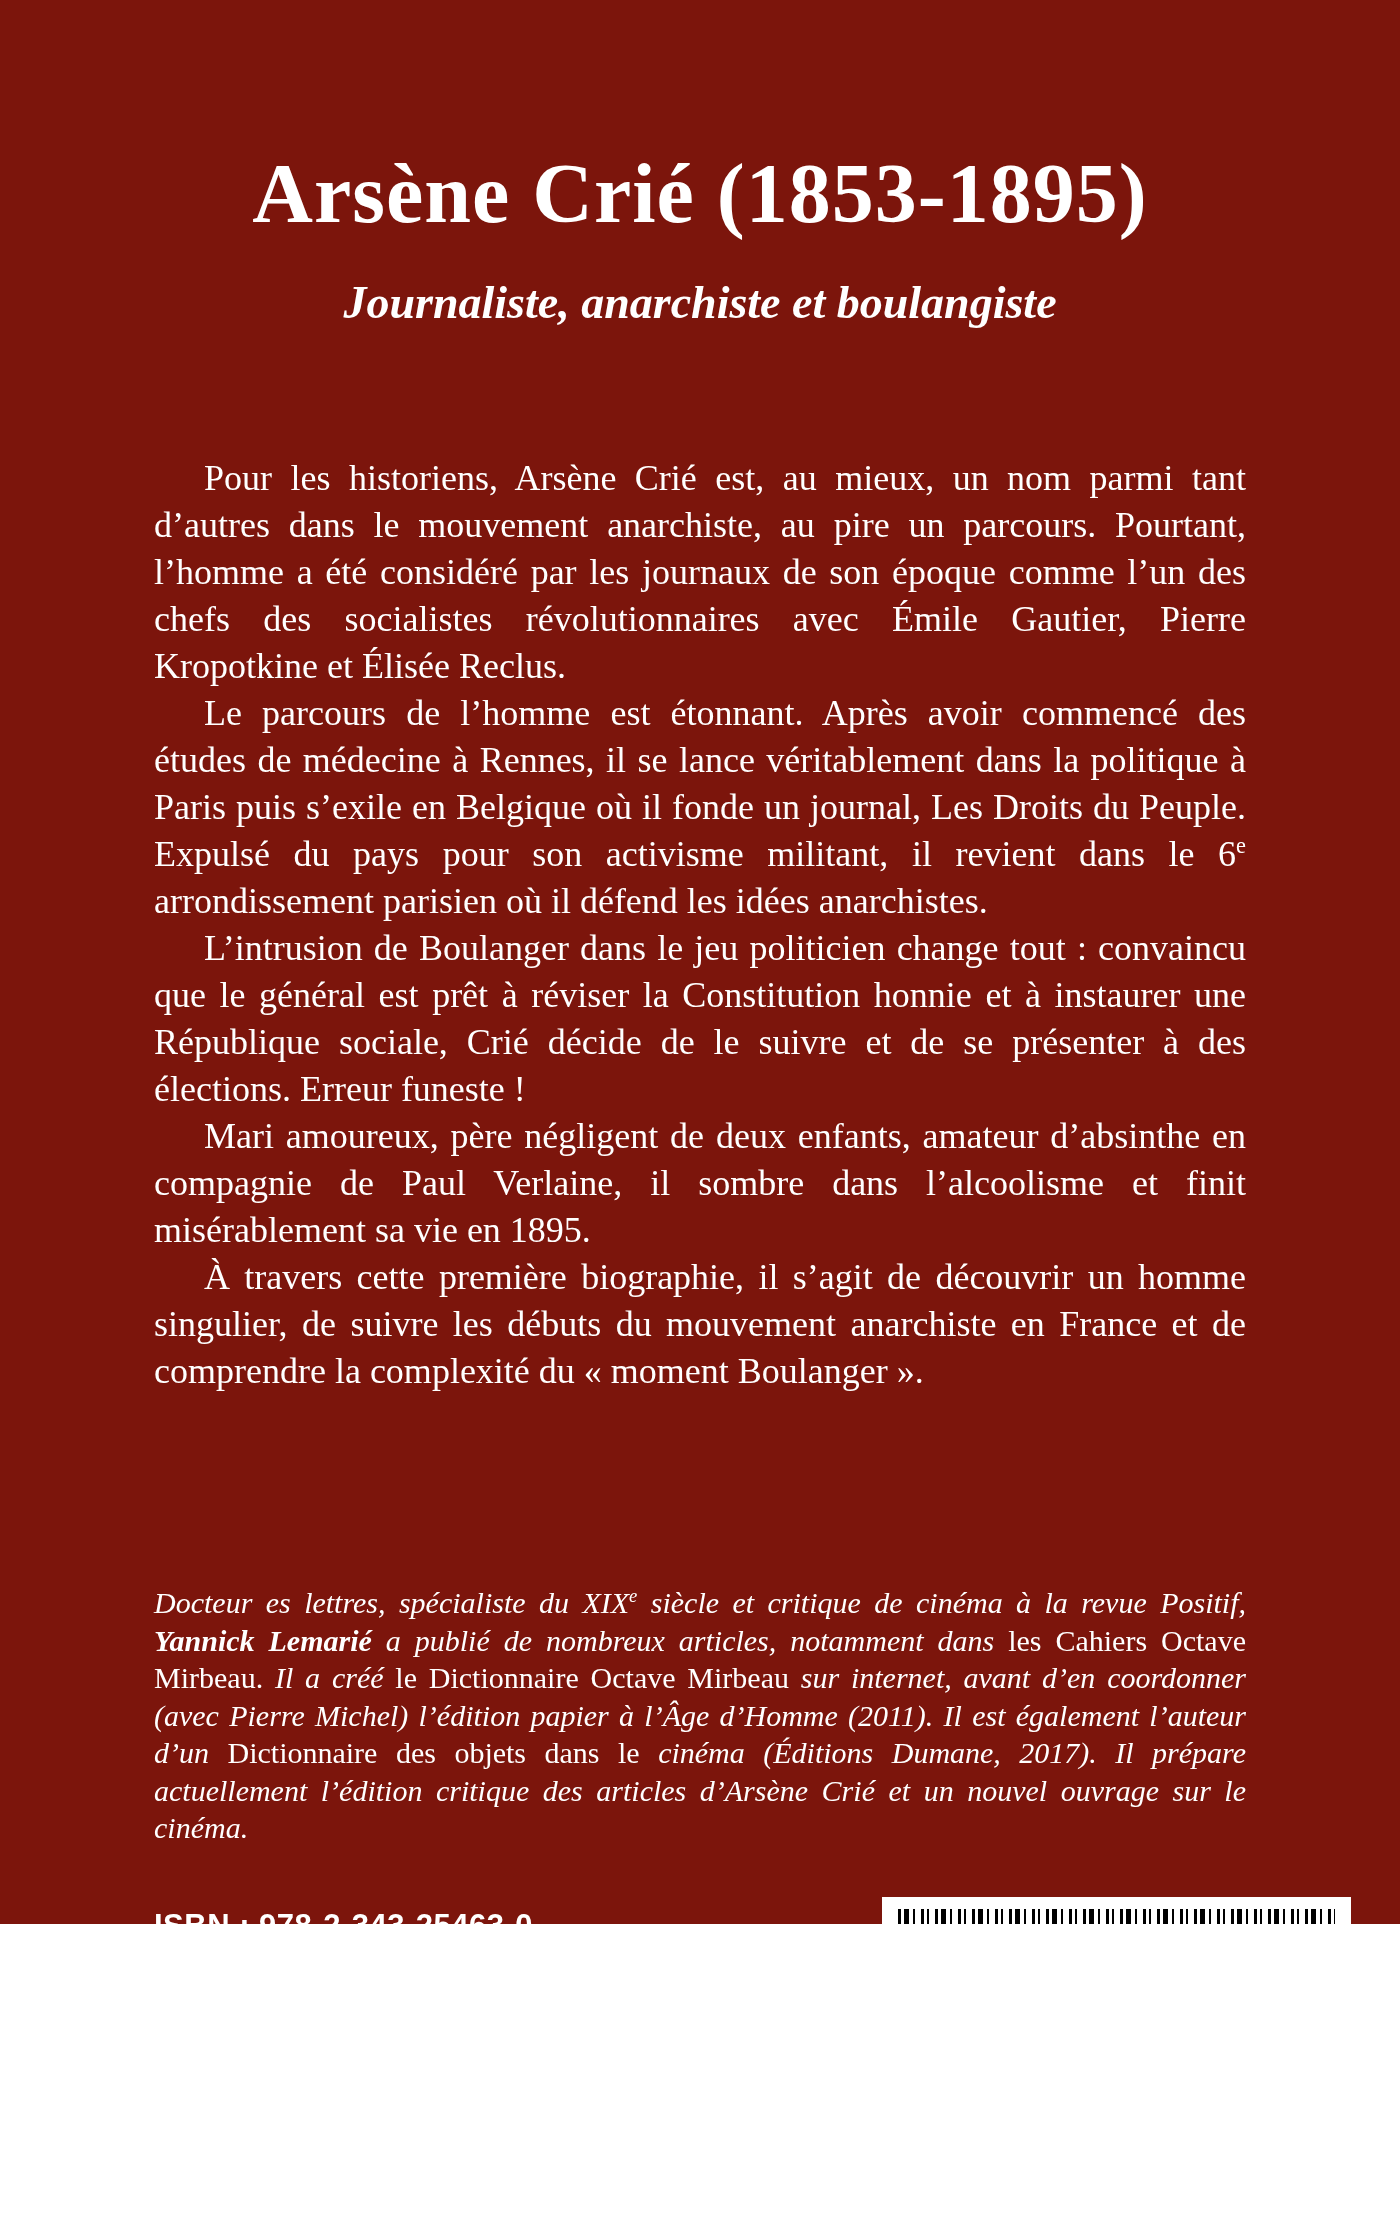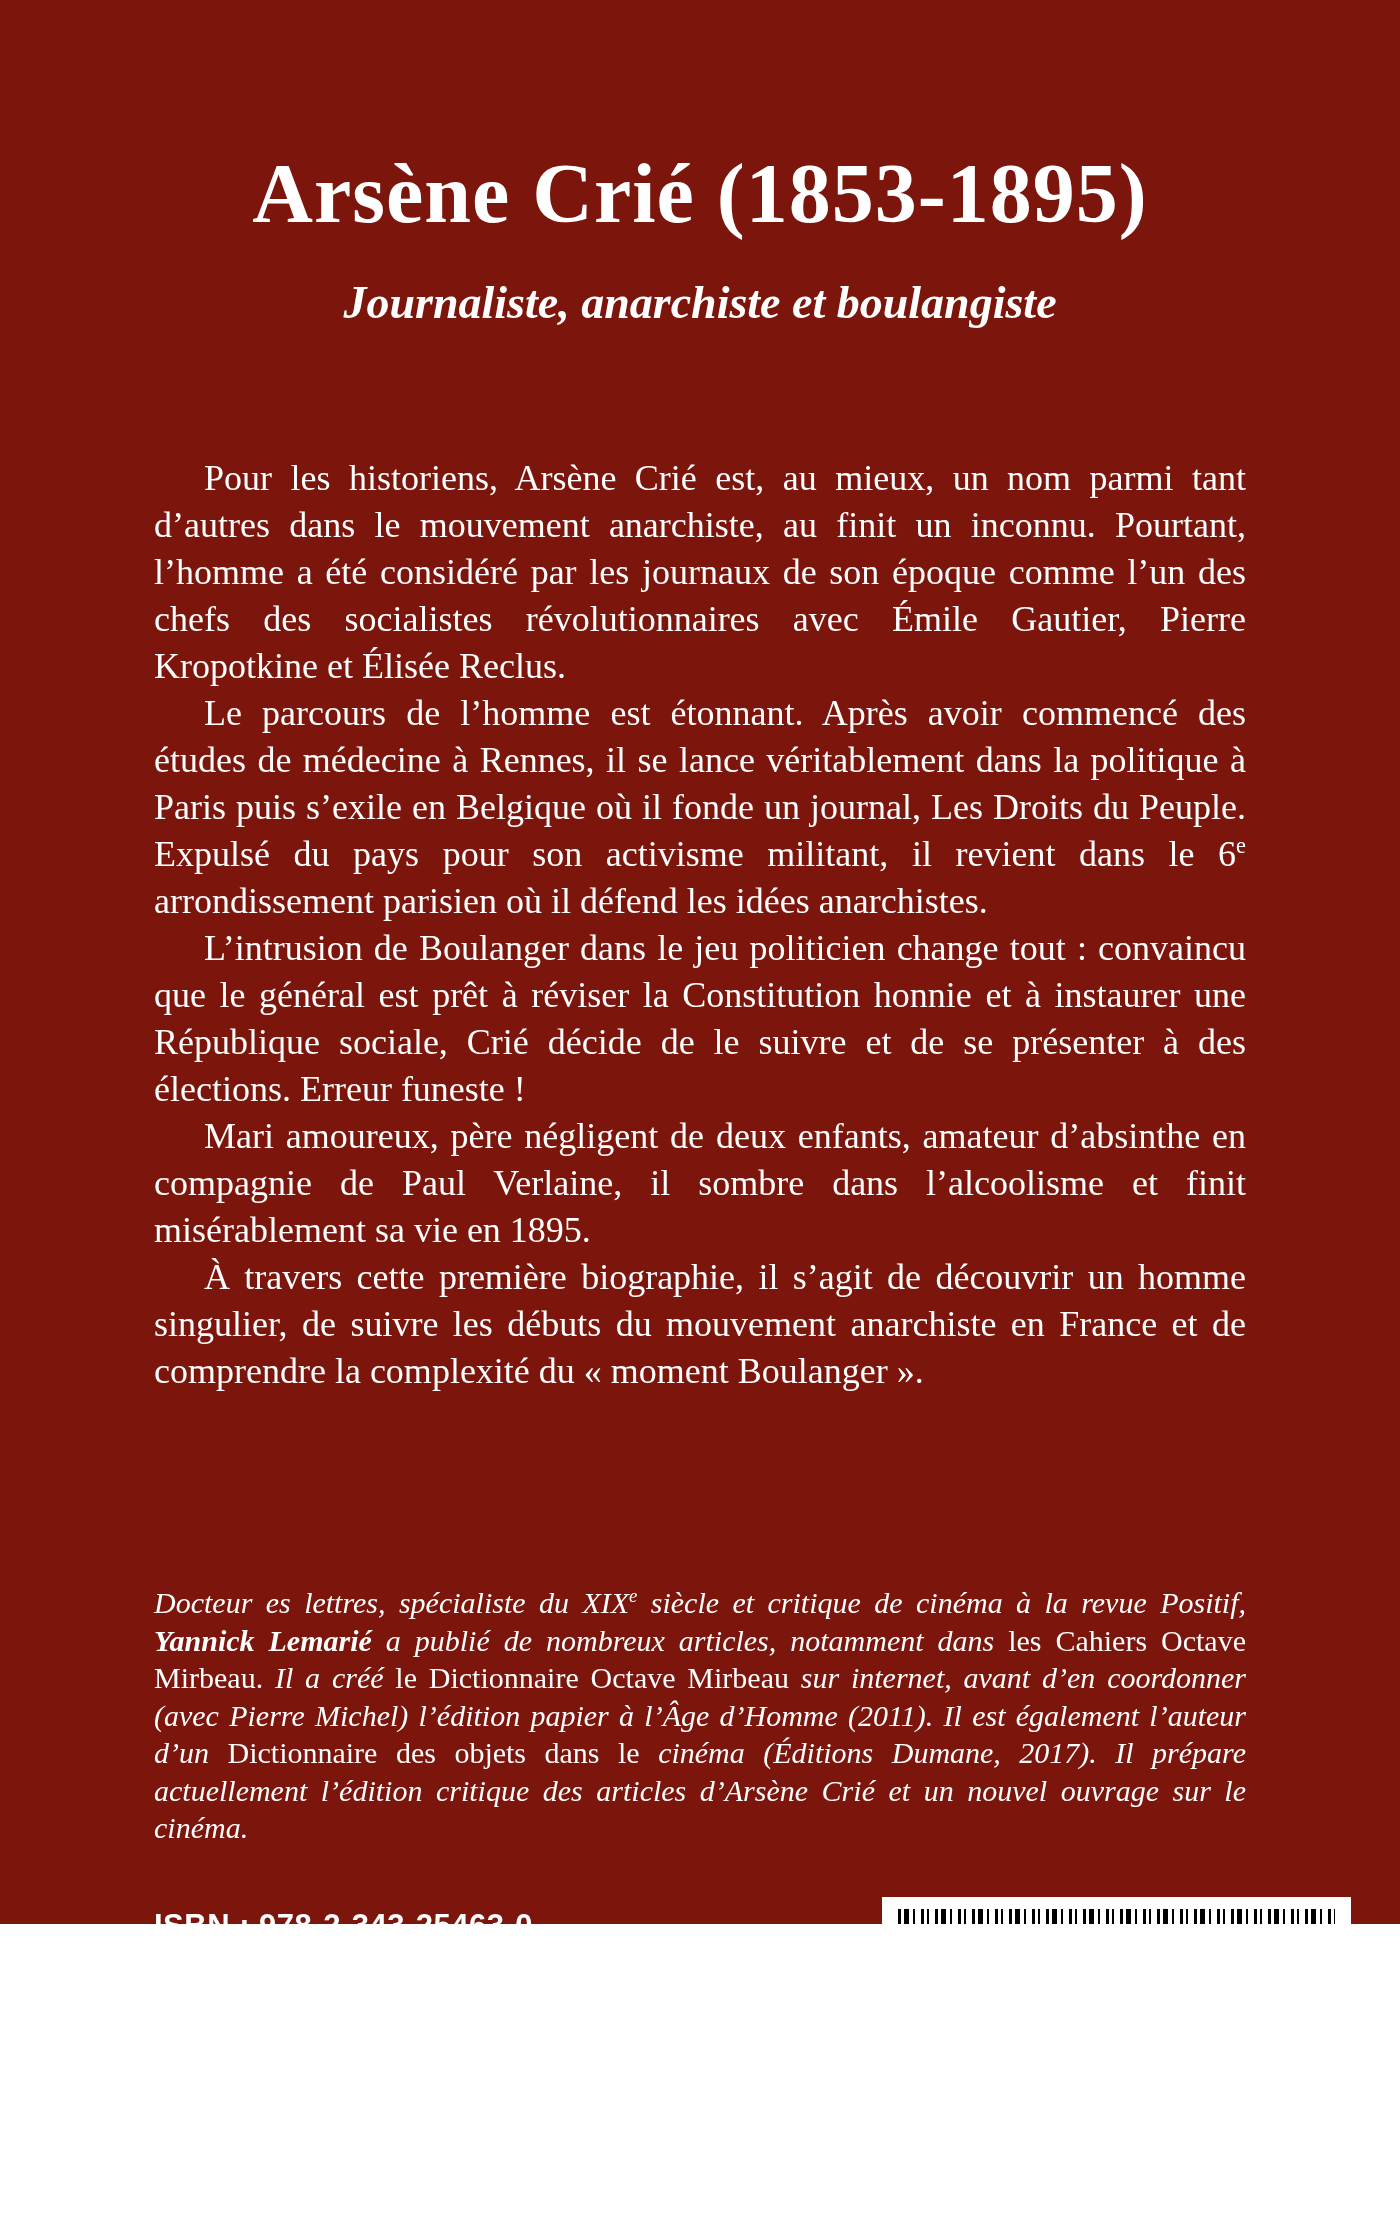--- a/index.html
+++ b/index.html
@@ -102,21 +102,21 @@
 </style>
 </head>
 <body>
 
 <div class="cover">
 
   <h1 class="title">Arsène Crié (1853-1895)</h1>
   <h2 class="subtitle">Journaliste, anarchiste et boulangiste</h2>
 
   <div class="synopsis">
-    <p>Pour les historiens, Arsène Crié est, au mieux, un nom parmi tant d’autres dans le mouvement anarchiste, au finit un inconnu. Pourtant, l’homme a été considéré par les journaux de son époque comme l’un des chefs des socialistes révolutionnaires avec Émile Gautier, Pierre Kropotkine et Élisée Reclus.</p>
+    <p>Pour les historiens, Arsène Crié est, au mieux, un nom parmi tant d’autres dans le mouvement anarchiste, au pire un parcours. Pourtant, l’homme a été considéré par les journaux de son époque comme l’un des chefs des socialistes révolutionnaires avec Émile Gautier, Pierre Kropotkine et Élisée Reclus.</p>
     <p><span>Le parcours de l’homme est étonnant. Après avoir commencé des études de médecine à Rennes, il se lance véritablement dans la politique à Paris puis s’exile en Belgique où il fonde un journal, Les Droits du Peuple. Expulsé du pays pour son activisme militant, il revient dans le 6</span><sup>e</sup><span> arrondissement parisien où il défend les idées anarchistes.</span></p>
     <p>L’intrusion de Boulanger dans le jeu politicien change tout : convaincu que le général est prêt à réviser la Constitution honnie et à instaurer une République sociale, Crié décide de le suivre et de se présenter à des élections. Erreur funeste !</p>
     <p>Mari amoureux, père négligent de deux enfants, amateur d’absinthe en compagnie de Paul Verlaine, il sombre dans l’alcoolisme et finit misérablement sa vie en 1895.</p>
     <p>À travers cette première biographie, il s’agit de découvrir un homme singulier, de suivre les débuts du mouvement anarchiste en France et de comprendre la complexité du « moment Boulanger ».</p>
   </div>
 
   <div class="bio"><span>Docteur es lettres, spécialiste du XIX</span><sup>e</sup><span> siècle et critique de cinéma à la revue Positif, </span><span class="bi">Yannick Lemarié</span><span> a publié de nombreux articles, notamment dans </span><span class="rm">les Cahiers Octave Mirbeau. </span><span>Il a créé </span><span class="rm">le Dictionnaire Octave Mirbeau </span><span>sur internet, avant d’en coordonner (avec Pierre Michel) l’édition papier à l’Âge d’Homme (2011). Il est également l’auteur d’un </span><span class="rm">Dictionnaire des objets dans le </span><span>cinéma (Éditions Dumane, 2017). Il prépare actuellement l’édition critique des articles d’Arsène Crié et un nouvel ouvrage sur le cinéma.</span></div>
 
   <div class="isbn">ISBN : 978-2-343-25463-0</div>
   <div class="price">26 €</div>

